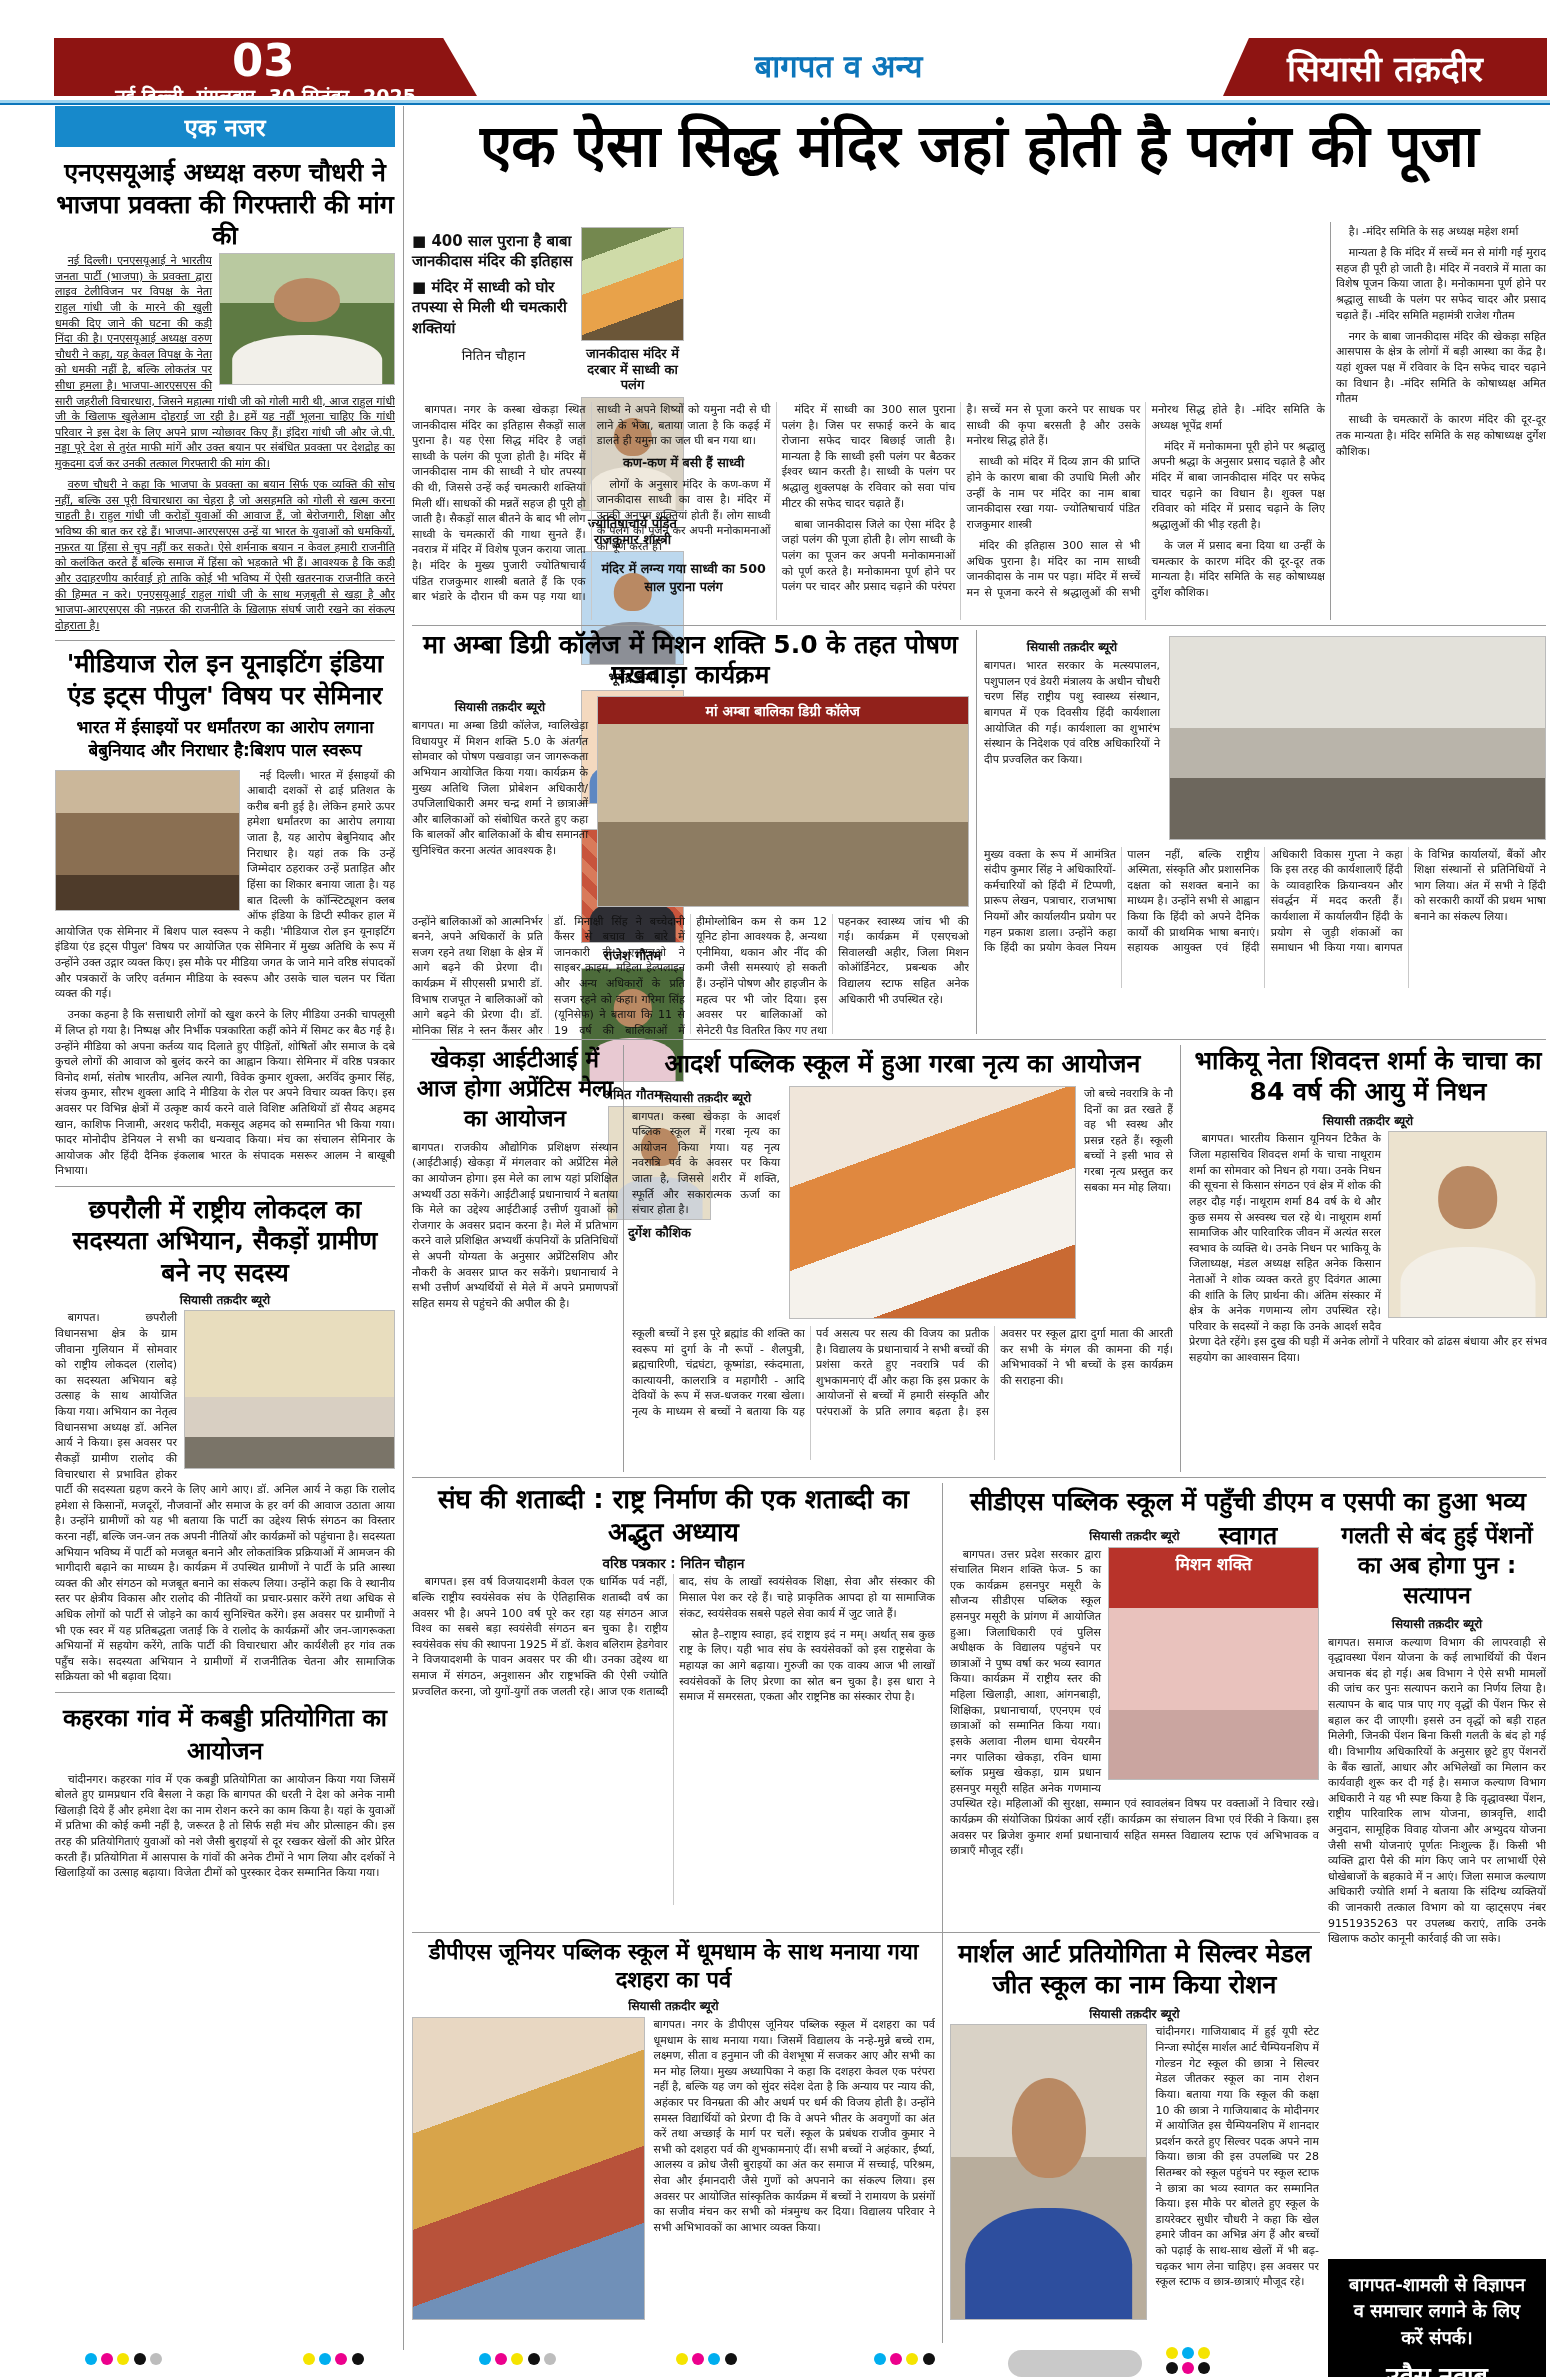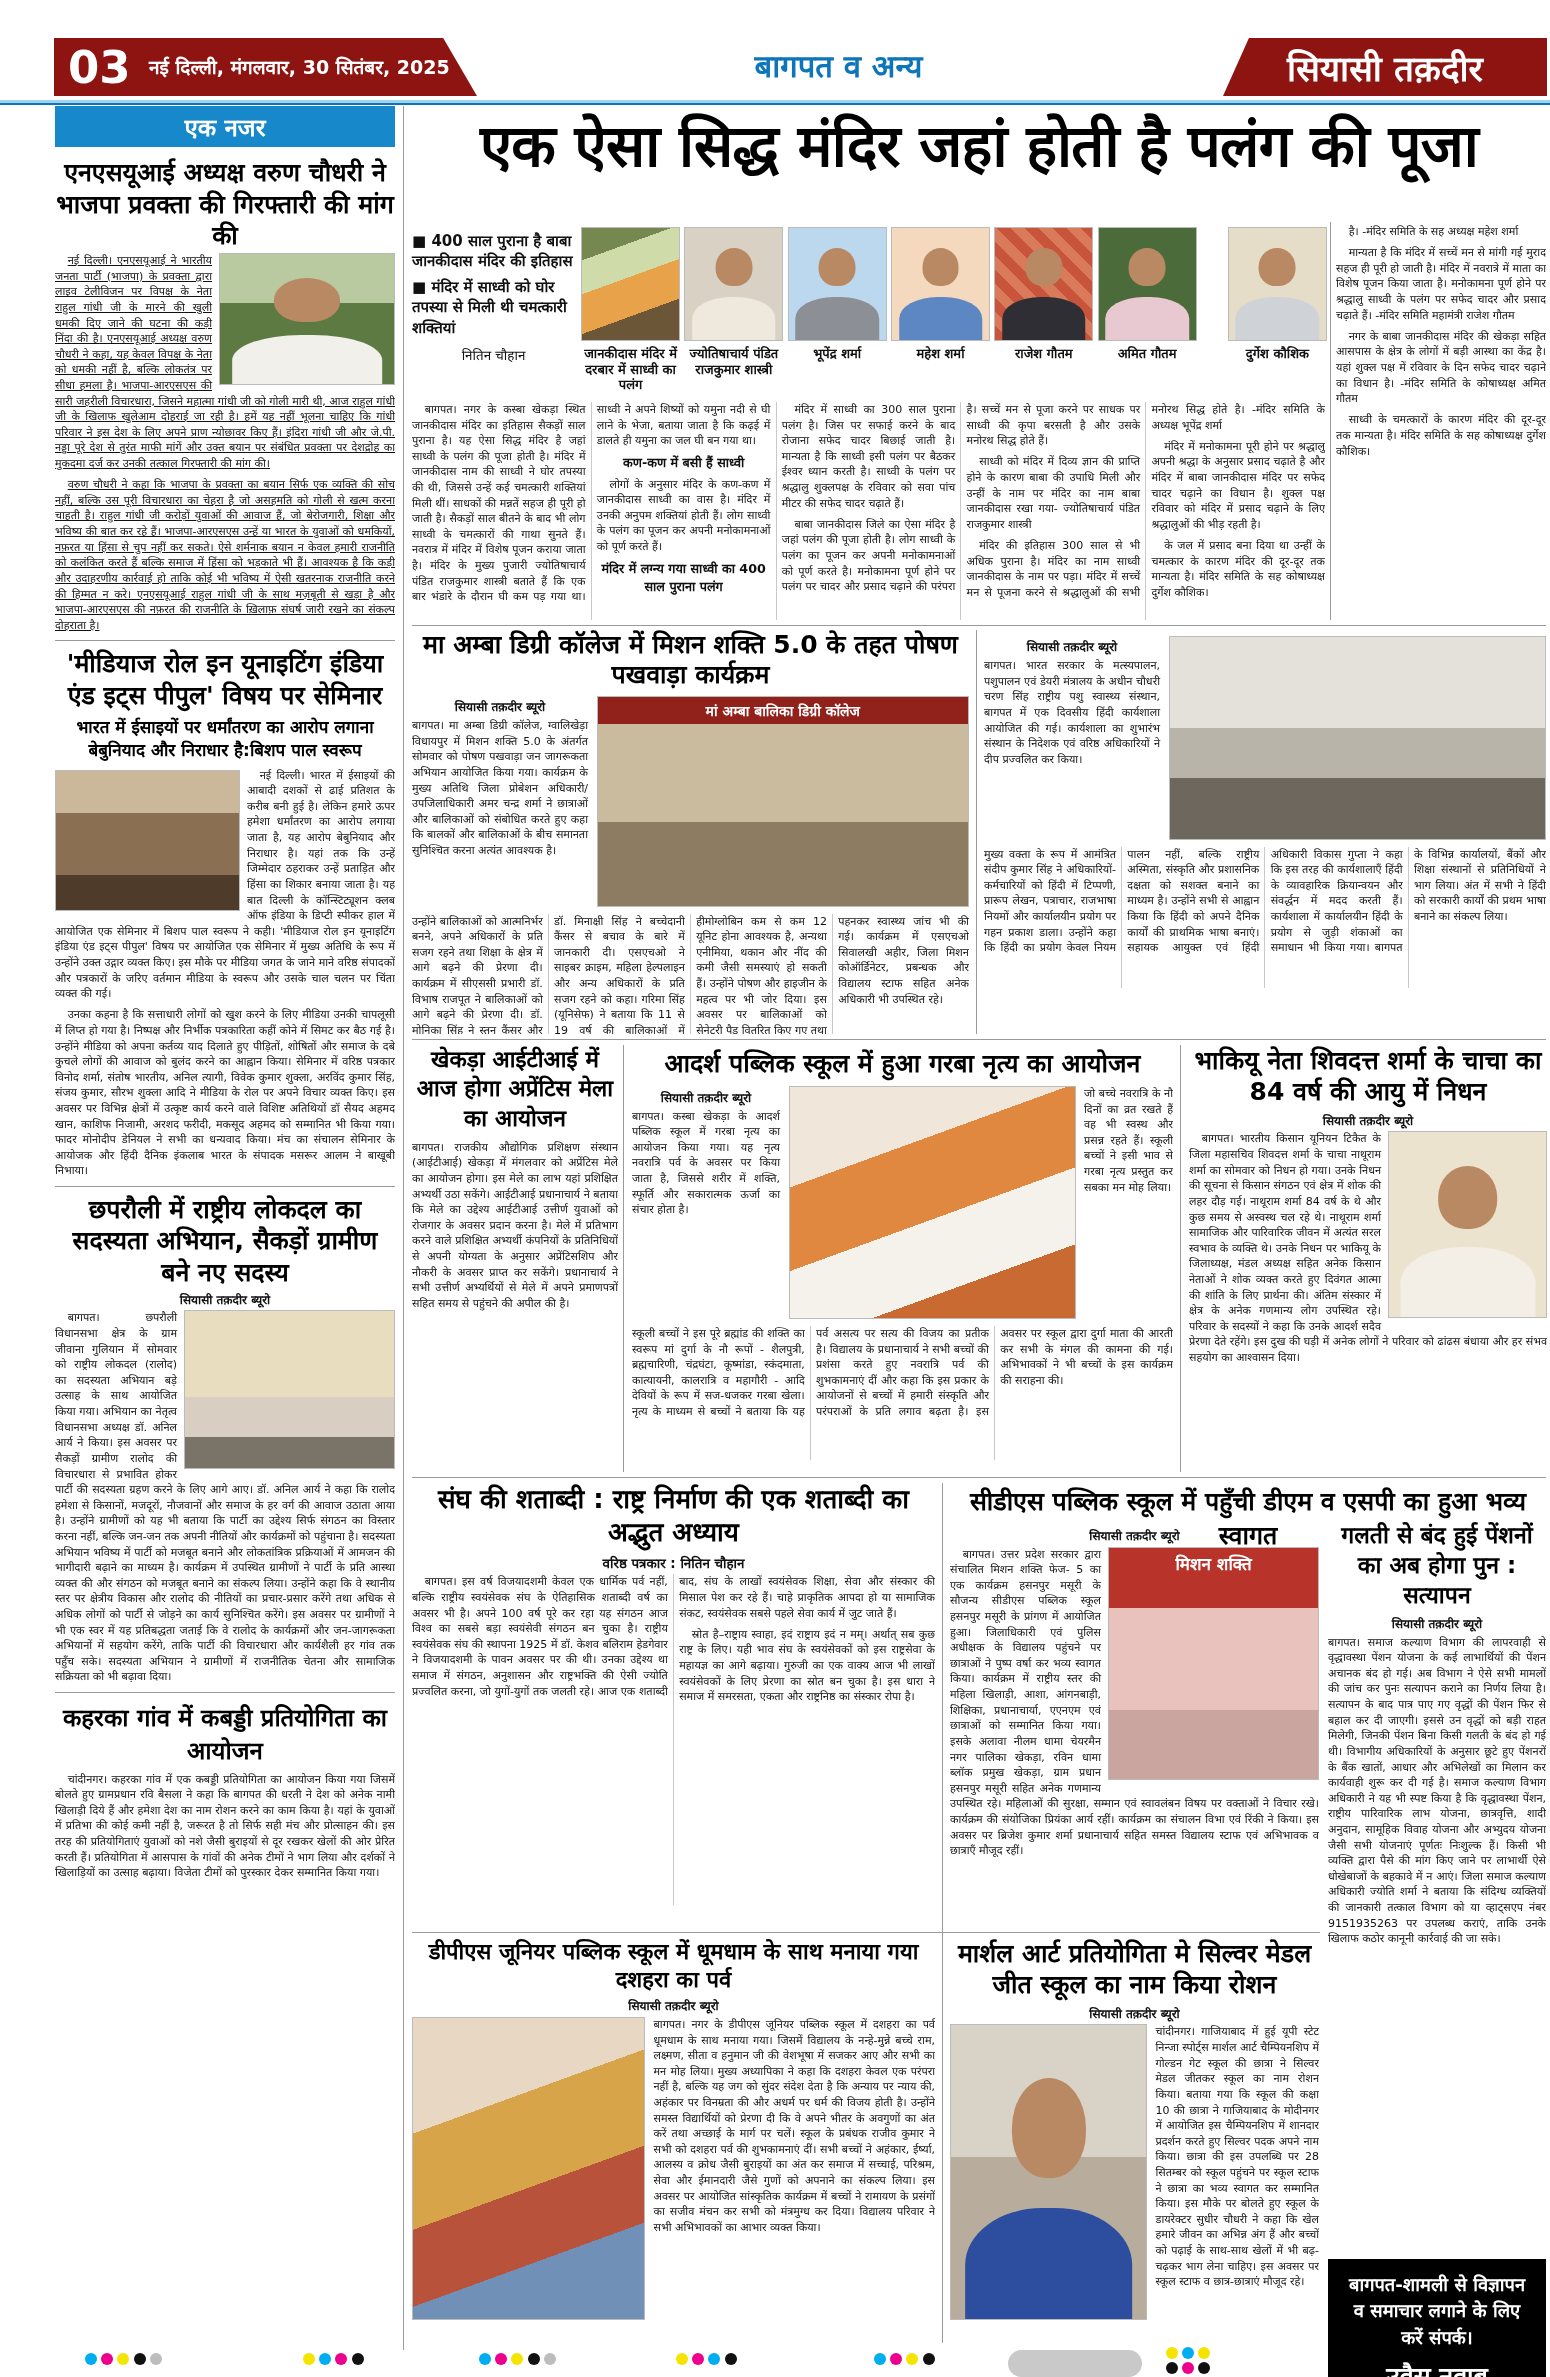--- a/index.html
+++ b/index.html
@@ -1,17 +1,17 @@
 <!DOCTYPE html>
 <html style="font-size:11.3px"><head>
 <meta charset="utf-8">
 <style>
   html,body{margin:0;padding:0;background:#ffffff;}
   body{width:1550px;height:2377px;position:relative;font-family:"DejaVu Sans",sans-serif;color:#111;}
-  .abs{position:absolute;}
+  .abs{position:absolute;flex-direction:column;}
   
   .ribbon{background:#8e1412;color:#fff;display:flex;align-items:center;}
   .ribbon.left{left:54px;top:38px;width:423px;height:58px;clip-path:polygon(0 0,92% 0,100% 100%,0 100%);}
   .ribbon.right{left:1223px;top:38px;width:324px;height:58px;clip-path:polygon(8% 0,100% 0,100% 100%,0 100%);justify-content:center;}
   .pageno{font-size:45px;font-weight:bold;padding:0 18.3px 0 14px;line-height:1;}
   .hdate{font-size:19px;font-weight:bold;}
   .masthead-text{font-size:35px;font-weight:bold;}
   .section-title{left:465px;top:44px;width:747px;text-align:center;font-size:31px;font-weight:bold;color:#0d76bb;}
   .header-rule{left:0;top:100px;width:1550px;height:5px;background:linear-gradient(#9fd4ef 0 2.8px,#0d76bb 2.8px 5px);}
   
@@ -148,21 +148,21 @@
     <p>है। -मंदिर समिति के सह अध्यक्ष महेश शर्मा</p>
     <p>मान्यता है कि मंदिर में सच्चें मन से मांगी गई मुराद सहज ही पूरी हो जाती है। मंदिर में नवरात्रे में माता का विशेष पूजन किया जाता है। मनोकामना पूर्ण होने पर श्रद्धालु साध्वी के पलंग पर सफेद चादर और प्रसाद चढ़ाते हैं। -मंदिर समिति महामंत्री राजेश गौतम</p>
     <p>नगर के बाबा जानकीदास मंदिर की खेकड़ा सहित आसपास के क्षेत्र के लोगों में बड़ी आस्था का केंद्र है। यहां शुक्ल पक्ष में रविवार के दिन सफेद चादर चढ़ाने का विधान है। -मंदिर समिति के कोषाध्यक्ष अमित गौतम</p>
     <p>साध्वी के चमत्कारों के कारण मंदिर की दूर-दूर तक मान्यता है। मंदिर समिति के सह कोषाध्यक्ष दुर्गेश कौशिक।</p>
   </div>
 
   <div class="abs bodytxt cols5" style="left:0;top:296px;width:913px;height:218px;overflow:hidden;">
     <p>बागपत। नगर के कस्बा खेकड़ा स्थित जानकीदास मंदिर का इतिहास सैकड़ों साल पुराना है। यह ऐसा सिद्ध मंदिर है जहां साध्वी के पलंग की पूजा होती है। मंदिर में जानकीदास नाम की साध्वी ने घोर तपस्या की थी, जिससे उन्हें कई चमत्कारी शक्तियां मिली थीं। साधकों की मन्नतें सहज ही पूरी हो जाती है। सैकड़ों साल बीतने के बाद भी लोग साध्वी के चमत्कारों की गाथा सुनते हैं। नवरात्र में मंदिर में विशेष पूजन कराया जाता है। मंदिर के मुख्य पुजारी ज्योतिषाचार्य पंडित राजकुमार शास्त्री बताते हैं कि एक बार भंडारे के दौरान घी कम पड़ गया था। साध्वी ने अपने शिष्यों को यमुना नदी से घी लाने के भेजा, बताया जाता है कि कढ़ई में डालते ही यमुना का जल घी बन गया था।</p>
     <div class="subhead-inline">कण-कण में बसी हैं साध्वी</div>
     <p>लोगों के अनुसार मंदिर के कण-कण में जानकीदास साध्वी का वास है। मंदिर में उनकी अनुपम शक्तियां होती हैं। लोग साध्वी के पलंग का पूजन कर अपनी मनोकामनाओं को पूर्ण करते हैं।</p>
-    <div class="subhead-inline">मंदिर में लग्न्य गया साध्वी का 400 साल पुराना पलंग</div>
+    <div class="subhead-inline">मंदिर में लग्न्य गया साध्वी का 500 साल पुराना पलंग</div>
     <p>मंदिर में साध्वी का 300 साल पुराना पलंग है। जिस पर सफाई करने के बाद रोजाना सफेद चादर बिछाई जाती है। मान्यता है कि साध्वी इसी पलंग पर बैठकर ईश्वर ध्यान करती है। साध्वी के पलंग पर श्रद्धालु शुक्लपक्ष के रविवार को सवा पांच मीटर की सफेद चादर चढ़ाते हैं।</p>
     <p>बाबा जानकीदास जिले का ऐसा मंदिर है जहां पलंग की पूजा होती है। लोग साध्वी के पलंग का पूजन कर अपनी मनोकामनाओं को पूर्ण करते है। मनोकामना पूर्ण होने पर पलंग पर चादर और प्रसाद चढ़ाने की परंपरा है। सच्चें मन से पूजा करने पर साधक पर साध्वी की कृपा बरसती है और उसके मनोरथ सिद्ध होते हैं।</p>
     <p>साध्वी को मंदिर में दिव्य ज्ञान की प्राप्ति होने के कारण बाबा की उपाधि मिली और उन्हीं के नाम पर मंदिर का नाम बाबा जानकीदास रखा गया- ज्योतिषाचार्य पंडित राजकुमार शास्त्री</p>
     <p>मंदिर की इतिहास 300 साल से भी अधिक पुराना है। मंदिर का नाम साध्वी जानकीदास के नाम पर पड़ा। मंदिर में सच्चें मन से पूजना करने से श्रद्धालुओं की सभी मनोरथ सिद्ध होते है। -मंदिर समिति के अध्यक्ष भूपेंद्र शर्मा</p>
     <p>मंदिर में मनोकामना पूरी होने पर श्रद्धालु अपनी श्रद्धा के अनुसार प्रसाद चढ़ाते है और मंदिर में बाबा जानकीदास मंदिर पर सफेद चादर चढ़ाने का विधान है। शुक्ल पक्ष रविवार को मंदिर में प्रसाद चढ़ाने के लिए श्रद्धालुओं की भीड़ रहती है।</p>
     <p>के जल में प्रसाद बना दिया था उन्हीं के चमत्कार के कारण मंदिर की दूर-दूर तक मान्यता है। मंदिर समिति के सह कोषाध्यक्ष दुर्गेश कौशिक।</p>
   </div>
 
   <div class="abs hrule" style="left:0;top:519px;width:1134px;"></div>
 

